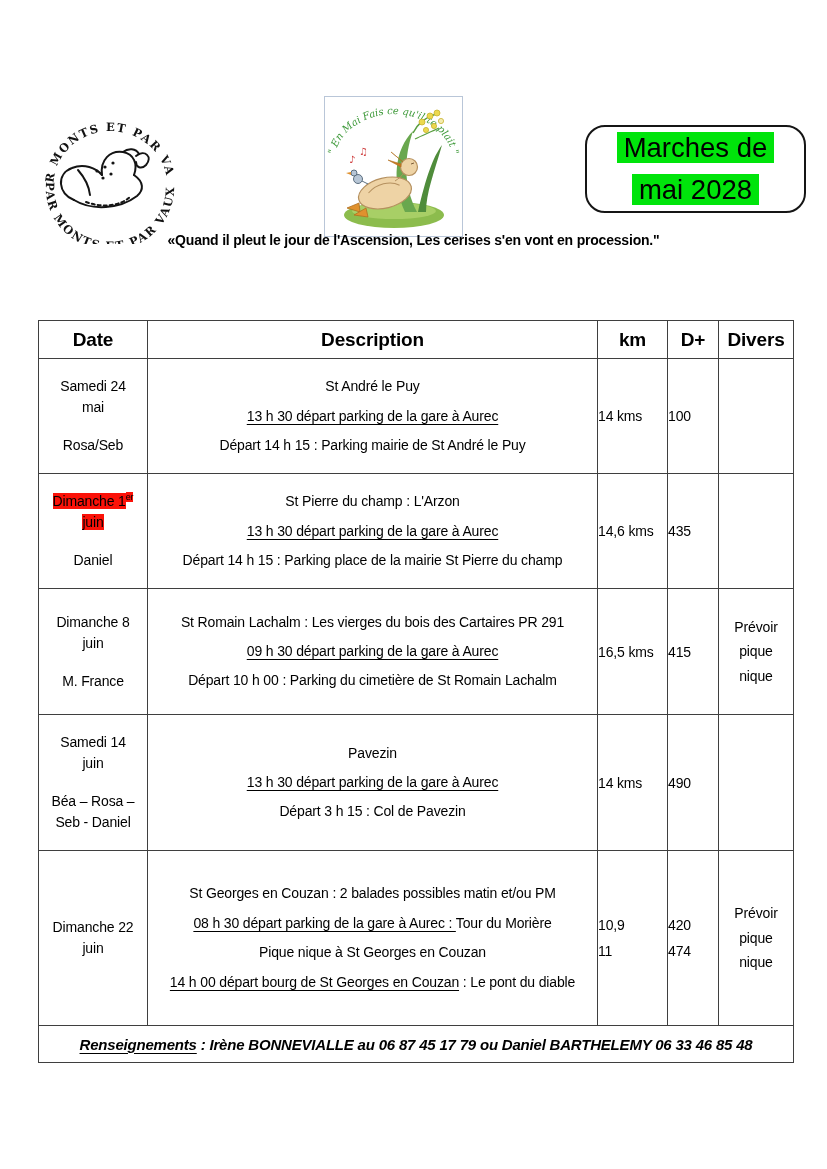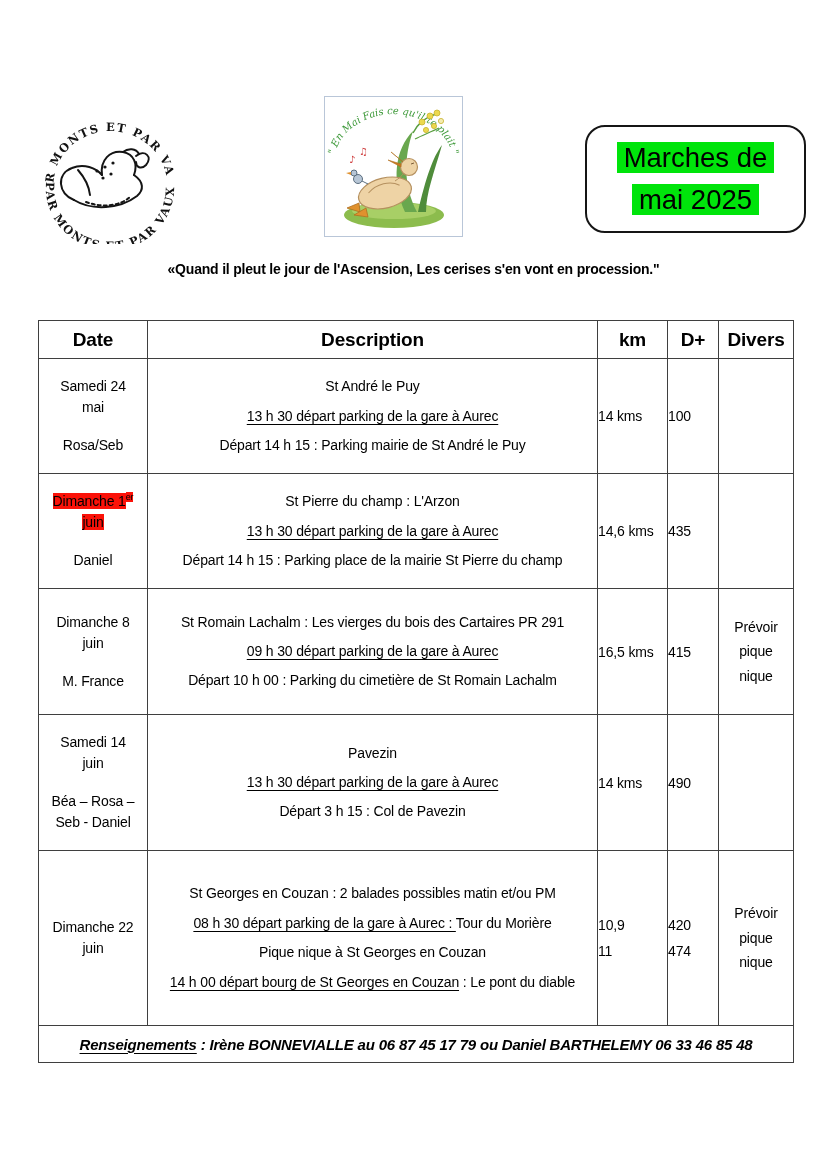--- a/index.html
+++ b/index.html
@@ -13,25 +13,25 @@
   .logo svg{display:block}
   .logo .arc-text{font-family:"DejaVu Serif",serif;font-weight:bold;font-size:11.5px;letter-spacing:1.6px;fill:#121212}
   .logo .ink{stroke:#141414;fill:none;stroke-width:2;stroke-linecap:round}
 
   
   .may-img{left:324px;top:96px;width:139px;height:141px;border:1px solid #b9c6d8;background:#fff}
   .cap-text{font-family:"DejaVu Serif",serif;font-style:italic;font-size:10px;fill:var(--cap-green,#3f9a3b)}
   .notes{font-size:10px;fill:#cc3333;font-family:"DejaVu Sans",sans-serif}
 
   
-  .title-box{left:585px;top:125px;width:221px;height:108px;border:2.5px solid #151515;border-radius:20px;
+  .title-box{left:585px;top:125px;width:221px;height:88px;border:2.5px solid #151515;border-radius:20px;
              display:flex;flex-direction:column;align-items:center;justify-content:center;gap:5px;background:#fff}
   .title-line span{background:var(--hl-green,#00e40b);padding:0 7px;font-size:27.5px;line-height:1.34;color:#000}
 
-  .quote{top:261px;left:0;width:827px;text-align:center;font-size:14px;font-weight:bold;letter-spacing:-0.2px}
+  .quote{top:232px;left:0;width:827px;text-align:center;font-size:14px;font-weight:bold;letter-spacing:-0.2px}
   .subtitle{top:274px;left:95px;font-family:"DejaVu Serif",serif;font-variant:small-caps;font-weight:bold;
             font-size:20px;letter-spacing:0.6px;color:#161616}
 
   
   .sched{left:38px;top:320px;width:755px;border-collapse:collapse;table-layout:fixed;font-size:14px;letter-spacing:-0.15px}
   .sched th,.sched td{border:1.5px solid var(--border-c,#3f3f3f);vertical-align:middle;overflow:hidden}
   .sched thead tr{height:38px}
   .sched th{font-size:19px;font-weight:bold;text-align:center}
   .sched tbody tr:nth-child(1){height:114px}
   .sched tbody tr:nth-child(2){height:112px}
@@ -121,21 +121,21 @@
         <path d="M26,75 l-5,1 l5,2 z" fill="#e0912e"></path>
         <path d="M37,84 l6,3" stroke="#5c6f80" stroke-width="1"></path>
         <text class="notes" x="24" y="66">♪</text>
         <text class="notes" x="34" y="58">♫</text>
       </g>
     </svg>
   </div>
 
   <div class="abs title-box">
     <div class="title-line"><span>Marches de</span></div>
-    <div class="title-line"><span>mai 2025</span></div>
+    <div class="title-line"><span>mai 2028</span></div>
   </div>
 
   <div class="abs quote">«Quand il pleut le jour de l'Ascension, Les cerises s'en vont en procession."</div>
 
   <table class="abs sched">
     <colgroup>
       <col style="width:109px">
         <col style="width:450px">
         <col style="width:70px">
         <col style="width:51px">

